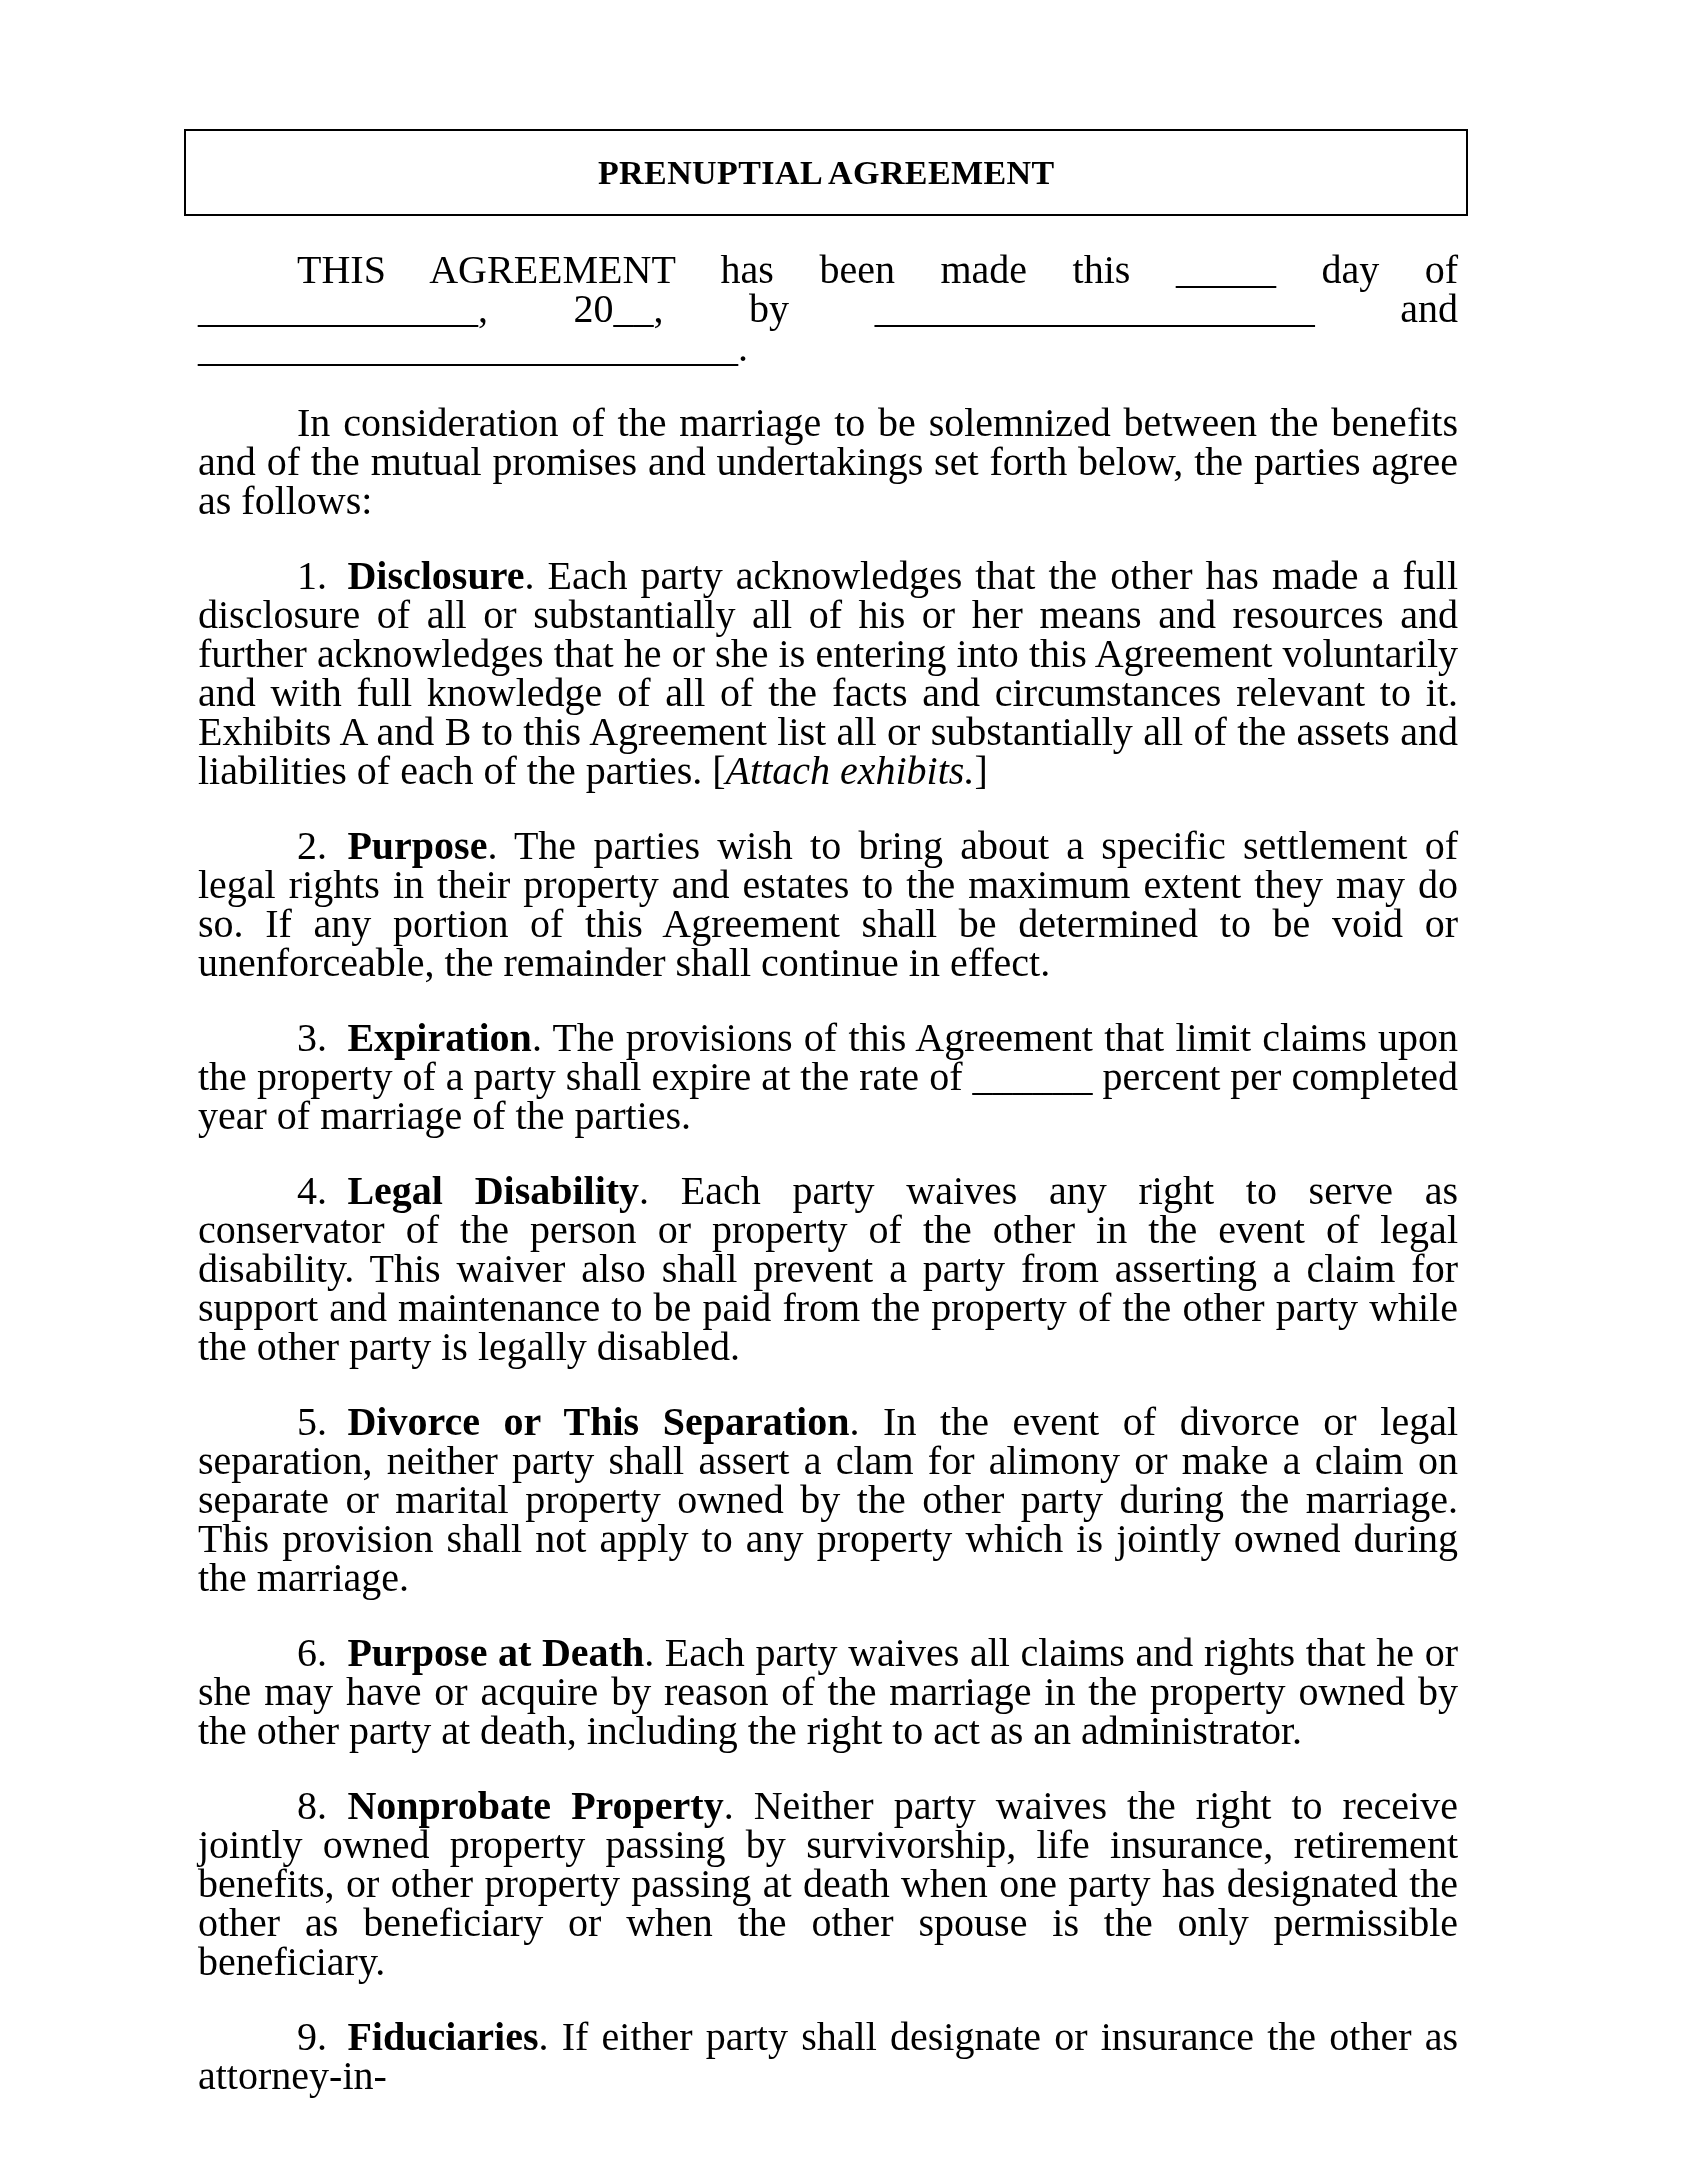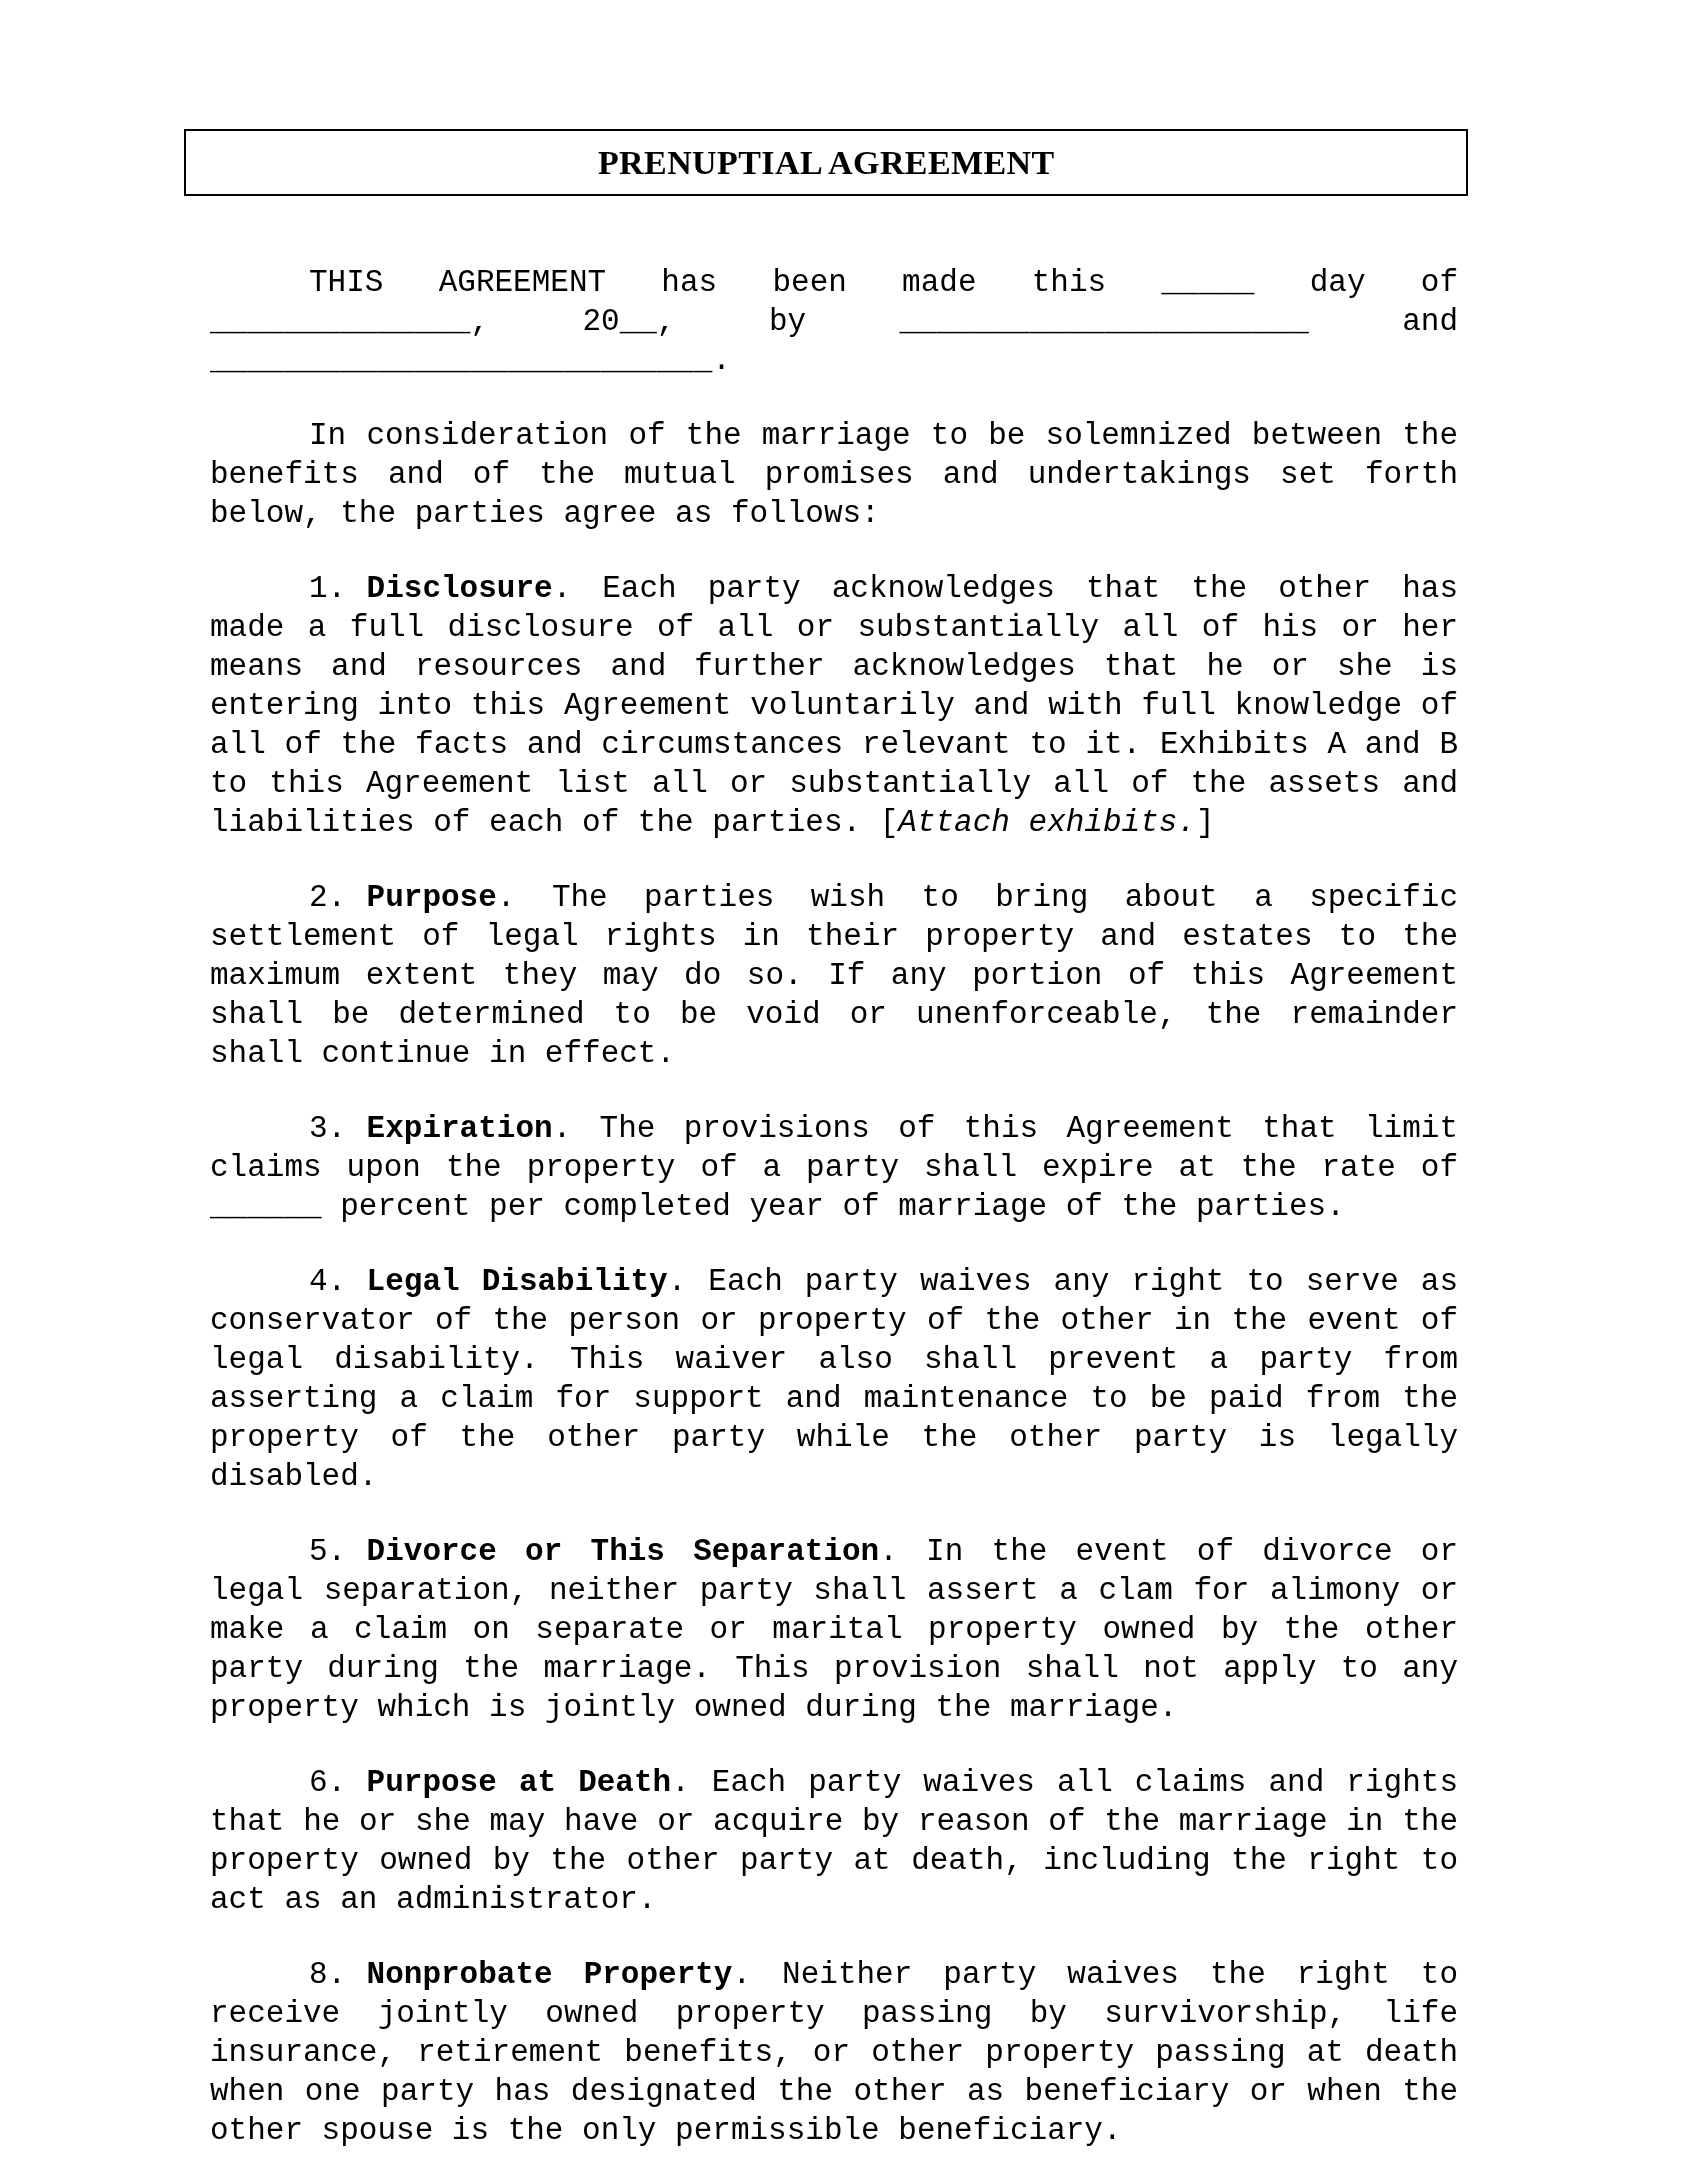--- a/index.html
+++ b/index.html
@@ -14,37 +14,36 @@
     background: #ffffff;
     color: #000000;
     font-family: "Liberation Serif", "DejaVu Serif", serif;
     overflow: hidden;
   }
   .content {
     padding: 129px 227px 0 198px;
   }
   .title-box {
     border: 2.6px solid #000000;
-    margin: 0 -10.2px 67px -13.6px;
-    padding: 12px 0;
+    margin: 0 -10.2px 34px -13.6px;
+    padding: 22px 0;
     text-align: center;
   }
   .title {
     font-size: 34px;
     line-height: 39px;
     font-weight: bold;
     letter-spacing: 0.4px;
   }
   .para {
-    font-size: 31px;
+    font-size: 40px;
     line-height: 39px;
     text-align: justify;
     text-indent: 99px;
-    margin: 0 0 36px 12px;
-    font-family: Liberation Mono, monospace;
+    margin: 0 0 36px 0;
   }
   .num {
     margin-right: 20.4px;
   }
   .hd {
     font-weight: bold;
   }
   .it {
     font-style: italic;
   }

